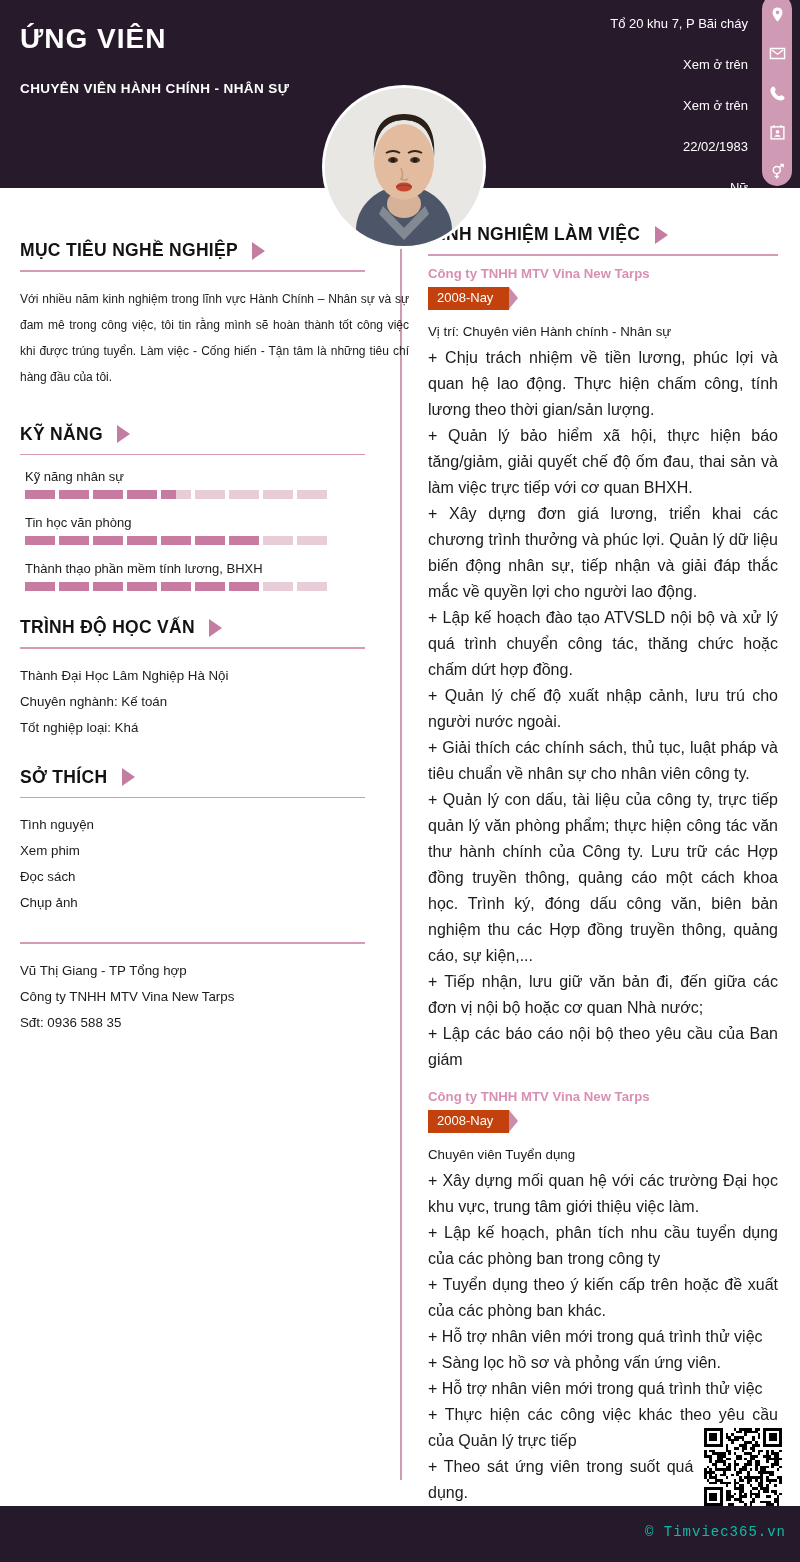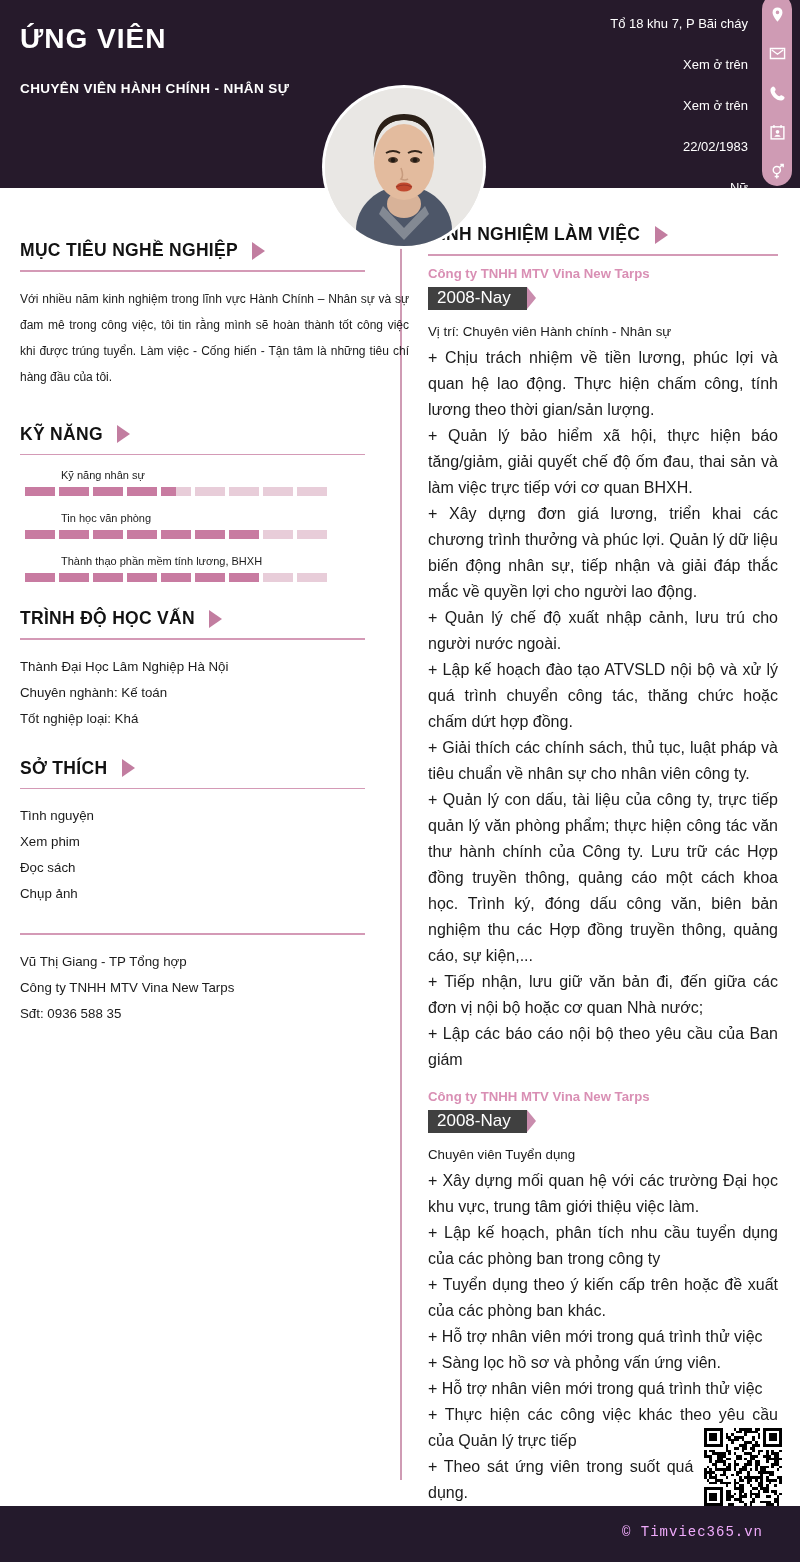--- a/index.html
+++ b/index.html
@@ -85,36 +85,36 @@
   .body-text {
     font-size: 12px; line-height: 26px; color: #1b1b1b;
     text-align: justify;
   }
   .plain-line { font-size: 13.3px; line-height: 26px; color: #1b1b1b; }
 
   .sec-block { margin-bottom: 26px; }
 
   
   .skill { margin-bottom: 16px; }
-  .skill-name { font-size: 11px; color: #1b1b1b; margin-bottom: 6px; padding-left: 5px; margin-left: 36px; }
+  .skill-name { font-size: 13px; color: #1b1b1b; margin-bottom: 6px; padding-left: 5px; }
   .bar { display: flex; gap: 4px; padding-left: 5px; }
   .seg {
     width: 30px; height: 9px; background: #e8cdd9; position: relative; overflow: hidden;
   }
   .seg .fill { position: absolute; left: 0; top: 0; height: 100%; background: #c87ba1; }
 
   
   .job { margin-bottom: 10px; }
   .job-company {
     color: #d98fb4; font-size: 13.2px; font-weight: bold; margin-bottom: 6px;
   }
   .badge-wrap { margin-bottom: 9px; }
   .badge {
-    display: inline-block; position: relative; background: #404040; color: #ffffff;
-    font-size: 17px; padding: 3px 16px 4px 9px; line-height: 16px;
+    display: inline-block; position: relative; background: #c2410c; color: #ffffff;
+    font-size: 13px; padding: 3px 16px 4px 9px; line-height: 16px;
   }
   .badge::after {
     content: ""; position: absolute; right: -9px; top: 0;
     width: 0; height: 0;
     border-left: 9px solid #c98cad;
     border-top: 11.5px solid transparent; border-bottom: 11.5px solid transparent;
   }
   .job-role { font-size: 13.3px; line-height: 26px; color: #1b1b1b; }
   .job-bullet { font-size: 16px; line-height: 26px; color: #1b1b1b; text-align: justify; }
 
@@ -124,39 +124,39 @@
     background: #ffffff; z-index: 9; overflow: hidden;
   }
   .qr svg { display: block; }
 
   
   .footer {
     position: absolute; left: 0; bottom: 0; width: 800px; height: 56px;
     background: #241a2c;
   }
   .footer-text {
-    position: absolute; right: 37px; top: 18px;
-    color: #f0abfc; font-size: 14px;
+    position: absolute; right: 14px; top: 18px;
+    color: #14b8a6; font-size: 14px;
     font-family: "Liberation Mono", "DejaVu Sans Mono", monospace;
     letter-spacing: 1px;
   }
 </style>
 </head>
 <body>
 
 <div class="page">
 
   <div class="header">
     <div class="hdr-left">
       <div class="cand-name">ỨNG VIÊN</div>
       <div class="cand-title">CHUYÊN VIÊN HÀNH CHÍNH - NHÂN SỰ</div>
     </div>
 
     <div class="contact-col">
-      <div class="contact-row">Tổ 18 khu 7, P Bãi cháy</div>
+      <div class="contact-row">Tổ 20 khu 7, P Bãi cháy</div>
       <div class="contact-row">Xem ở trên</div>
       <div class="contact-row">Xem ở trên</div>
       <div class="contact-row">22/02/1983</div>
       <div class="contact-row">Nữ</div>
     </div>
 
     <div class="icon-strip">
       <span class="ic">
         <svg viewBox="0 0 24 24" width="17" height="17">
             <path d="M12 2a7 7 0 00-7 7c0 5 7 13 7 13s7-8 7-13a7 7 0 00-7-7zm0 9.5A2.5 2.5 0 1112 6.5a2.5 2.5 0 010 5z"></path>
@@ -356,22 +356,22 @@
 
       <div class="job">
         <div class="job-company">Công ty TNHH MTV Vina New Tarps</div>
         <div class="badge-wrap">
           <span class="badge">2008-Nay</span>
         </div>
         <div class="job-role">Vị trí: Chuyên viên Hành chính - Nhân sự</div>
         <div class="job-bullet">+ Chịu trách nhiệm về tiền lương, phúc lợi và quan hệ lao động. Thực hiện chấm công, tính lương theo thời gian/sản lượng.</div>
         <div class="job-bullet">+ Quản lý bảo hiểm xã hội, thực hiện báo tăng/giảm, giải quyết chế độ ốm đau, thai sản và làm việc trực tiếp với cơ quan BHXH.</div>
         <div class="job-bullet">+ Xây dựng đơn giá lương, triển khai các chương trình thưởng và phúc lợi. Quản lý dữ liệu biến động nhân sự, tiếp nhận và giải đáp thắc mắc về quyền lợi cho người lao động.</div>
+        <div class="job-bullet">+ Lập kế hoạch đào tạo ATVSLD nội bộ và xử lý quá trình chuyển công tác, thăng chức hoặc chấm dứt hợp đồng.</div>
         <div class="job-bullet">+ Quản lý chế độ xuất nhập cảnh, lưu trú cho người nước ngoài.</div>
-        <div class="job-bullet">+ Lập kế hoạch đào tạo ATVSLD nội bộ và xử lý quá trình chuyển công tác, thăng chức hoặc chấm dứt hợp đồng.</div>
         <div class="job-bullet">+ Giải thích các chính sách, thủ tục, luật pháp và tiêu chuẩn về nhân sự cho nhân viên công ty.</div>
         <div class="job-bullet">+ Quản lý con dấu, tài liệu của công ty, trực tiếp quản lý văn phòng phẩm; thực hiện công tác văn thư hành chính của Công ty. Lưu trữ các Hợp đồng truyền thông, quảng cáo một cách khoa học. Trình ký, đóng dấu công văn, biên bản nghiệm thu các Hợp đồng truyền thông, quảng cáo, sự kiện,...</div>
         <div class="job-bullet">+ Tiếp nhận, lưu giữ văn bản đi, đến giữa các đơn vị nội bộ hoặc cơ quan Nhà nước;</div>
         <div class="job-bullet">+ Lập các báo cáo nội bộ theo yêu cầu của Ban giám</div>
       </div>
 
       <div class="job" style="margin-top:16px">
         <div class="job-company">Công ty TNHH MTV Vina New Tarps</div>
         <div class="badge-wrap">
           <span class="badge">2008-Nay</span>

